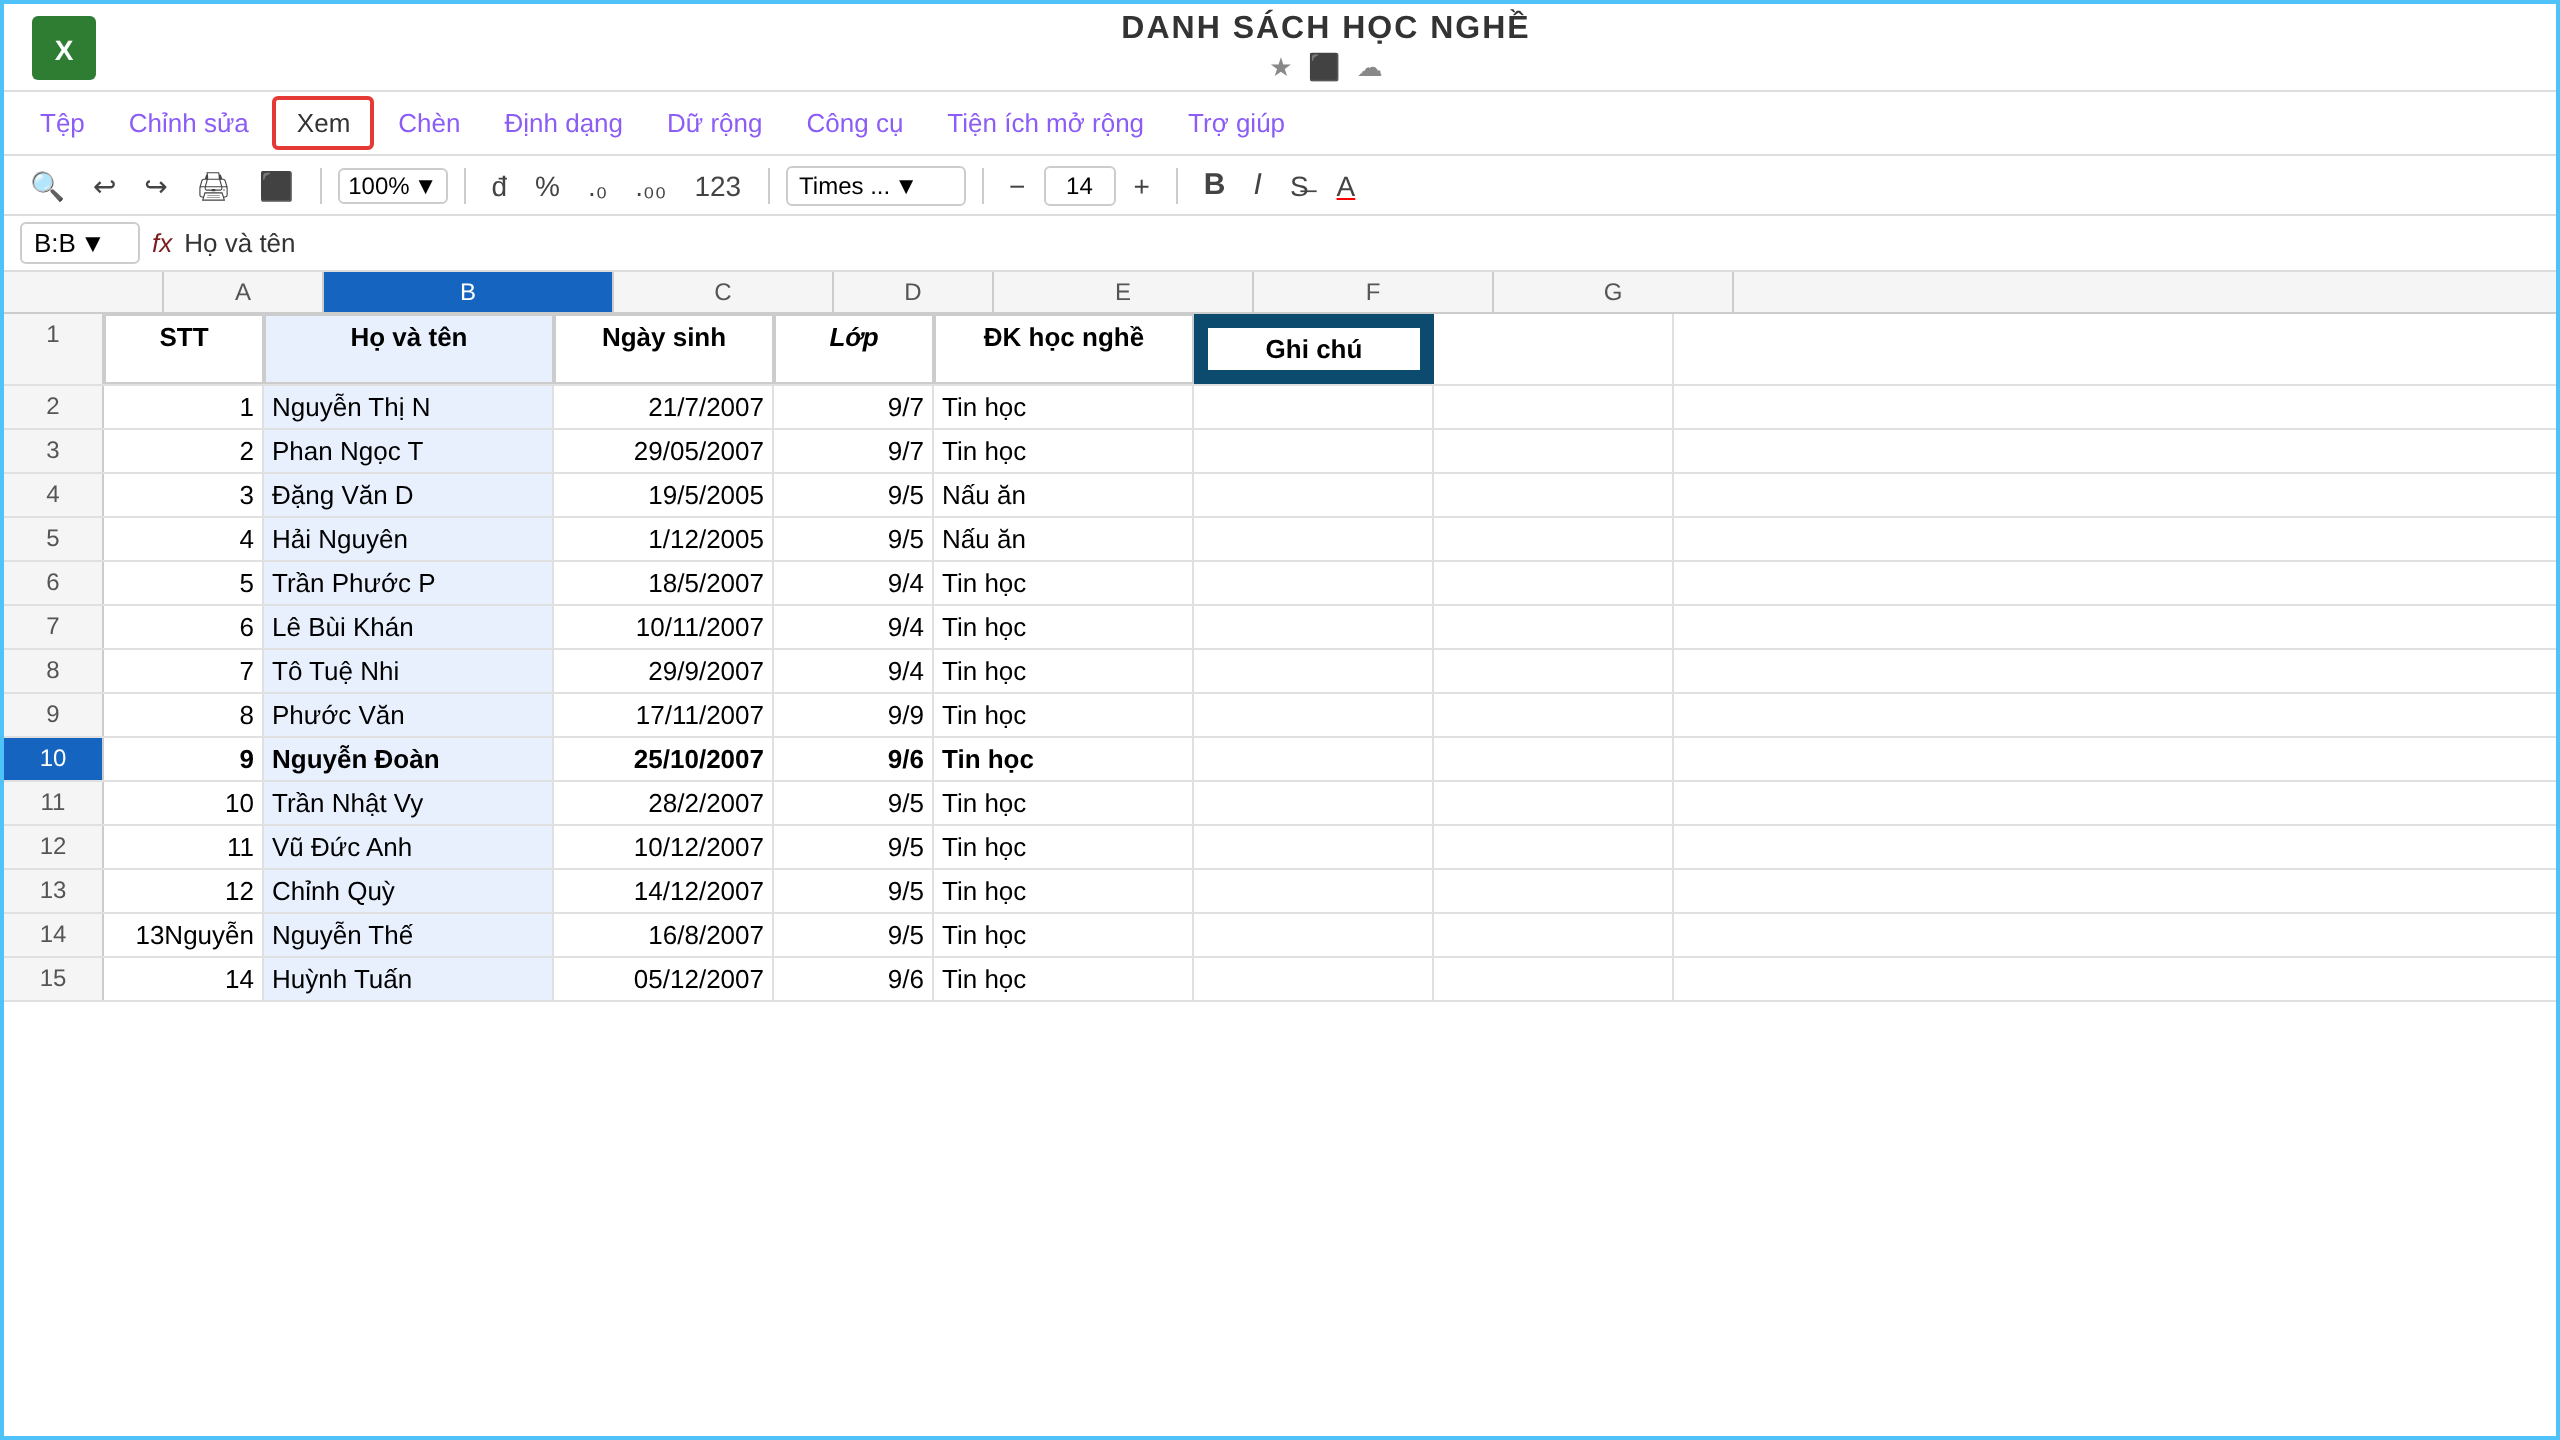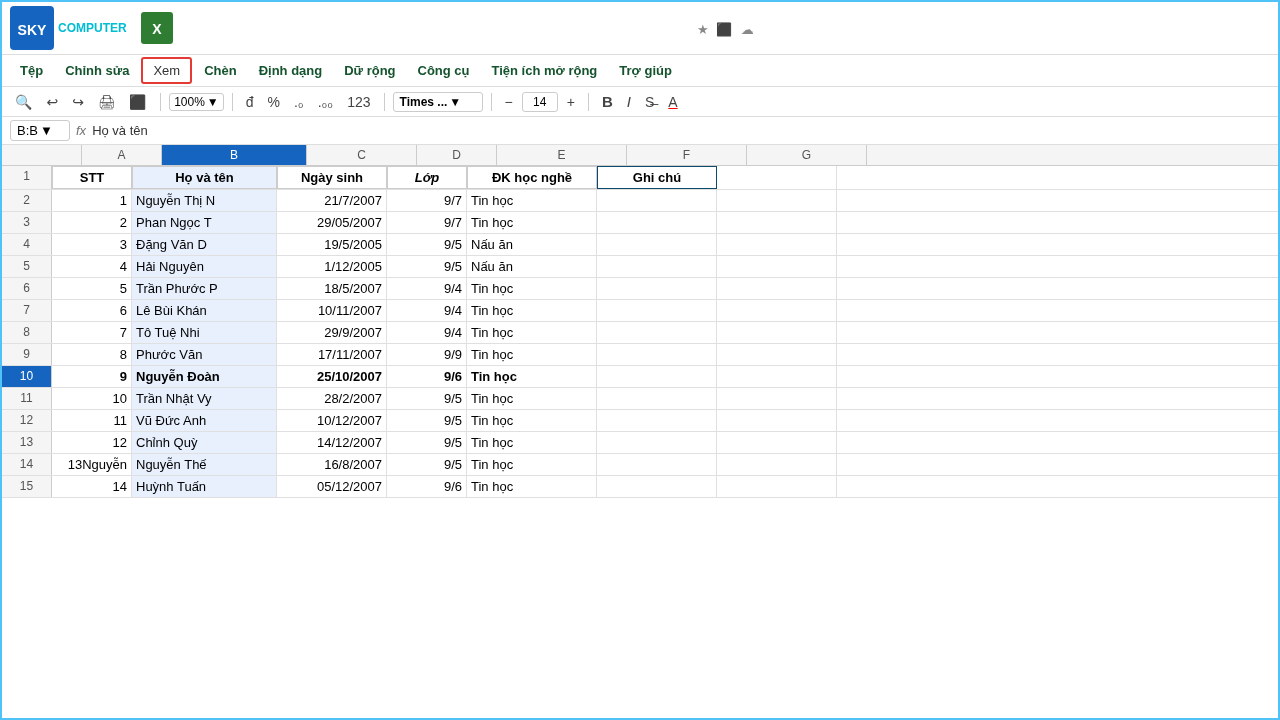--- a/index.html
+++ b/index.html
@@ -82,22 +82,21 @@
       padding: 2px 8px;
       gap: 2px;
       border-bottom: 1px solid #ddd;
       background: #fff;
     }
     .menu-item {
       padding: 4px 10px;
       cursor: pointer;
       border-radius: 3px;
       font-size: 13px;
-      color: #14532d;
-      font-weight: bold;
+      color: #8b5cf6;
     }
     .menu-item.active {
       border: 2px solid #e53935;
       color: #333;
       font-weight: normal;
     }
 
     
     .toolbar {
       display: flex;
@@ -130,21 +129,20 @@
       height: 18px;
       background: #ccc;
       margin: 0 4px;
     }
     .font-select {
       border: 1px solid #ccc;
       border-radius: 3px;
       padding: 2px 6px;
       font-size: 12px;
       min-width: 90px;
-      font-weight: bold;
     }
     .font-size-box {
       border: 1px solid #ccc;
       border-radius: 3px;
       padding: 2px 6px;
       font-size: 12px;
       width: 36px;
       text-align: center;
     }
     .bold-btn {
@@ -169,21 +167,21 @@
       display: flex;
       align-items: center;
       gap: 2px;
       border: 1px solid #ccc;
       border-radius: 3px;
       padding: 2px 6px;
       font-size: 13px;
       min-width: 60px;
     }
     .fx-label {
-      color: #737373;
+      color: #7f1d1d;
       font-size: 13px;
       font-style: italic;
       text-align: center;
     }
     .formula-input {
       flex: 1;
       border: none;
       outline: none;
       font-size: 13px;
       color: #333;
@@ -258,40 +256,30 @@
     .cell-bold { font-weight: bold; }
 
     .selected-cell {
       background: #e8f0fe;
     }
   </style>
 </head>
 <body>
 
 <div class="top-bar">
-  <div class="logo-area">
-    <div class="logo-sky">
-      <svg width="36" height="36" viewBox="0 0 36 36">
-        <rect width="36" height="36" rx="4" fill="#1565c0"></rect>
-        <text x="18" y="25" text-anchor="middle" fill="white" font-size="14" font-weight="bold" font-family="Arial">SKY</text>
-      </svg>
-    </div>
-    <div>
-      <div class="logo-computer">COMPUTER</div>
-    </div>
-  </div>
 
   <div class="app-icon">
     <svg width="26" height="26" viewBox="0 0 26 26">
       <rect width="26" height="26" rx="3" fill="#2e7d32"></rect>
       <text x="13" y="19" text-anchor="middle" fill="white" font-size="14" font-weight="bold">X</text>
     </svg>
   </div>
 
   <div class="title-area">
+    <div class="doc-title">DANH SÁCH HỌC NGHỀ</div>
     <div class="title-icons">
       <span style="cursor:pointer; color:#888;">★</span>
       <span style="cursor:pointer; color:#888;">⬛</span>
       <span style="cursor:pointer; color:#888;">☁</span>
     </div>
   </div>
 </div>
 
 <div class="menu-bar">
   <div class="menu-item">Tệp</div>
@@ -362,21 +350,21 @@
     <div class="col-header col-g">G</div>
   </div>
 
   <div class="sheet-row">
     <div class="row-num">1</div>
     <div class="cell col-a cell-center cell-bold" style="border:1px solid #ccc;text-align:center;">STT</div>
     <div class="cell col-b cell-center cell-bold selected-cell" style="border:1px solid #ccc;">Họ và tên</div>
     <div class="cell col-c cell-center cell-bold" style="border:1px solid #ccc;">Ngày sinh</div>
     <div class="cell col-d cell-center cell-bold" style="border:1px solid #ccc;font-style:italic;">Lớp</div>
     <div class="cell col-e cell-center cell-bold" style="border:1px solid #ccc;">ĐK học nghề</div>
-    <div class="cell col-f cell-center cell-bold" style="border:1px solid #0c4a6e;">Ghi chú</div>
+    <div class="cell col-f cell-center cell-bold" style="border:7px solid #0c4a6e;">Ghi chú</div>
     <div class="cell col-g"></div>
   </div>
 
   <div id="data-rows">
       <div class="sheet-row">
     <div class="row-num">2</div>
     <div class="cell col-a cell-right" style="">1</div>
     <div class="cell col-b selected-cell" style="">Nguyễn Thị N</div>
     <div class="cell col-c cell-right" style="">21/7/2007</div>
     <div class="cell col-d cell-right" style="">9/7</div>

